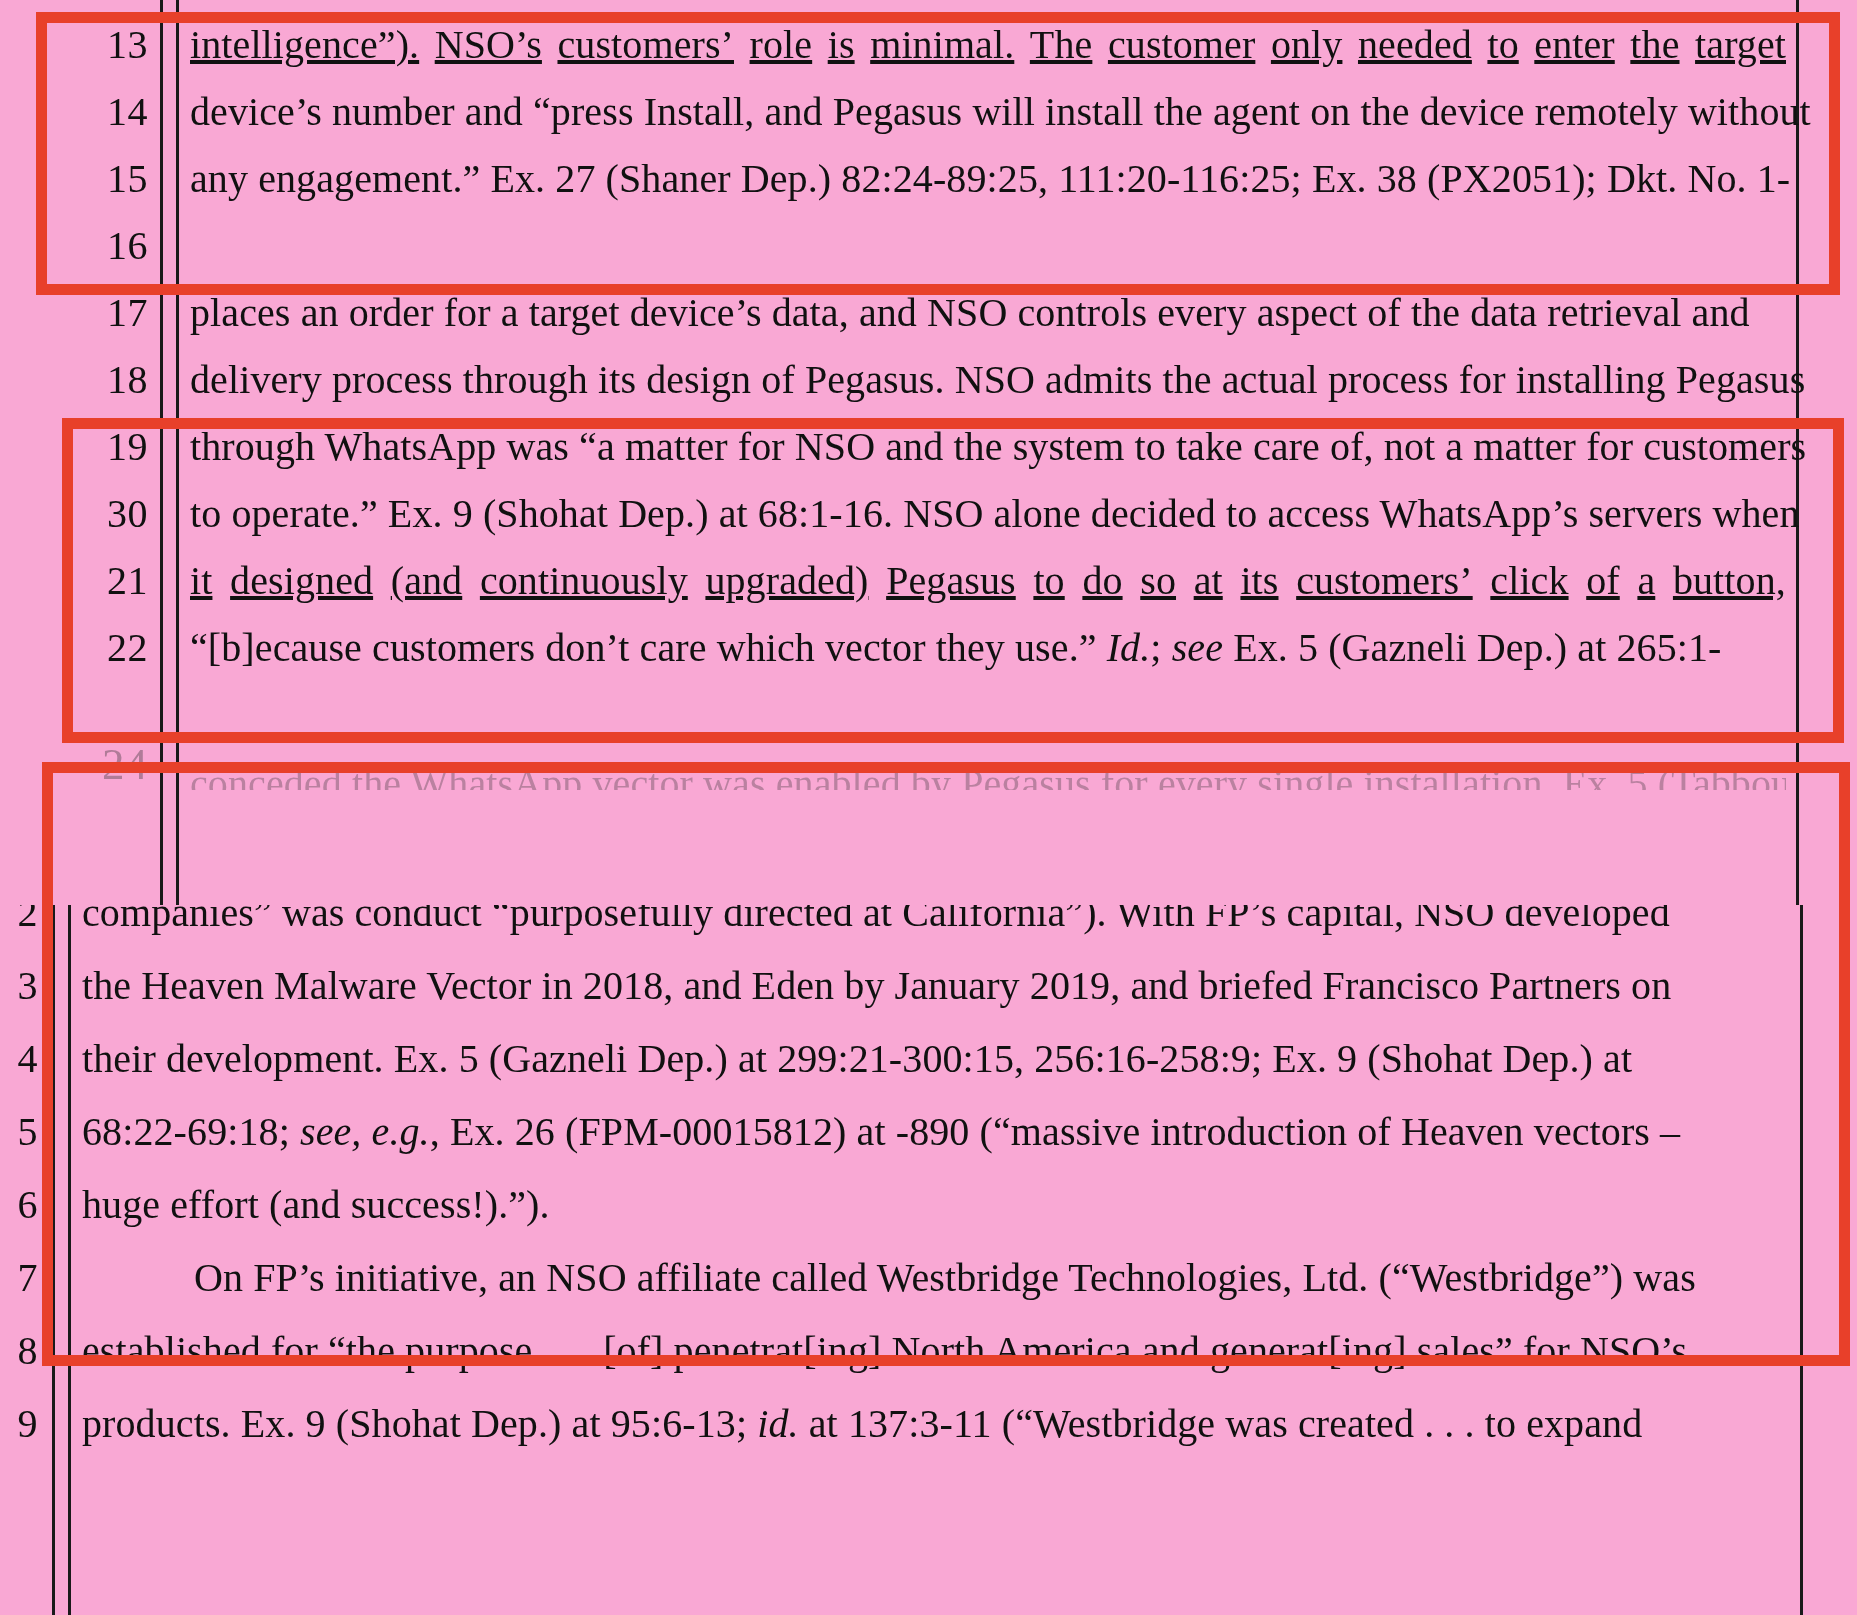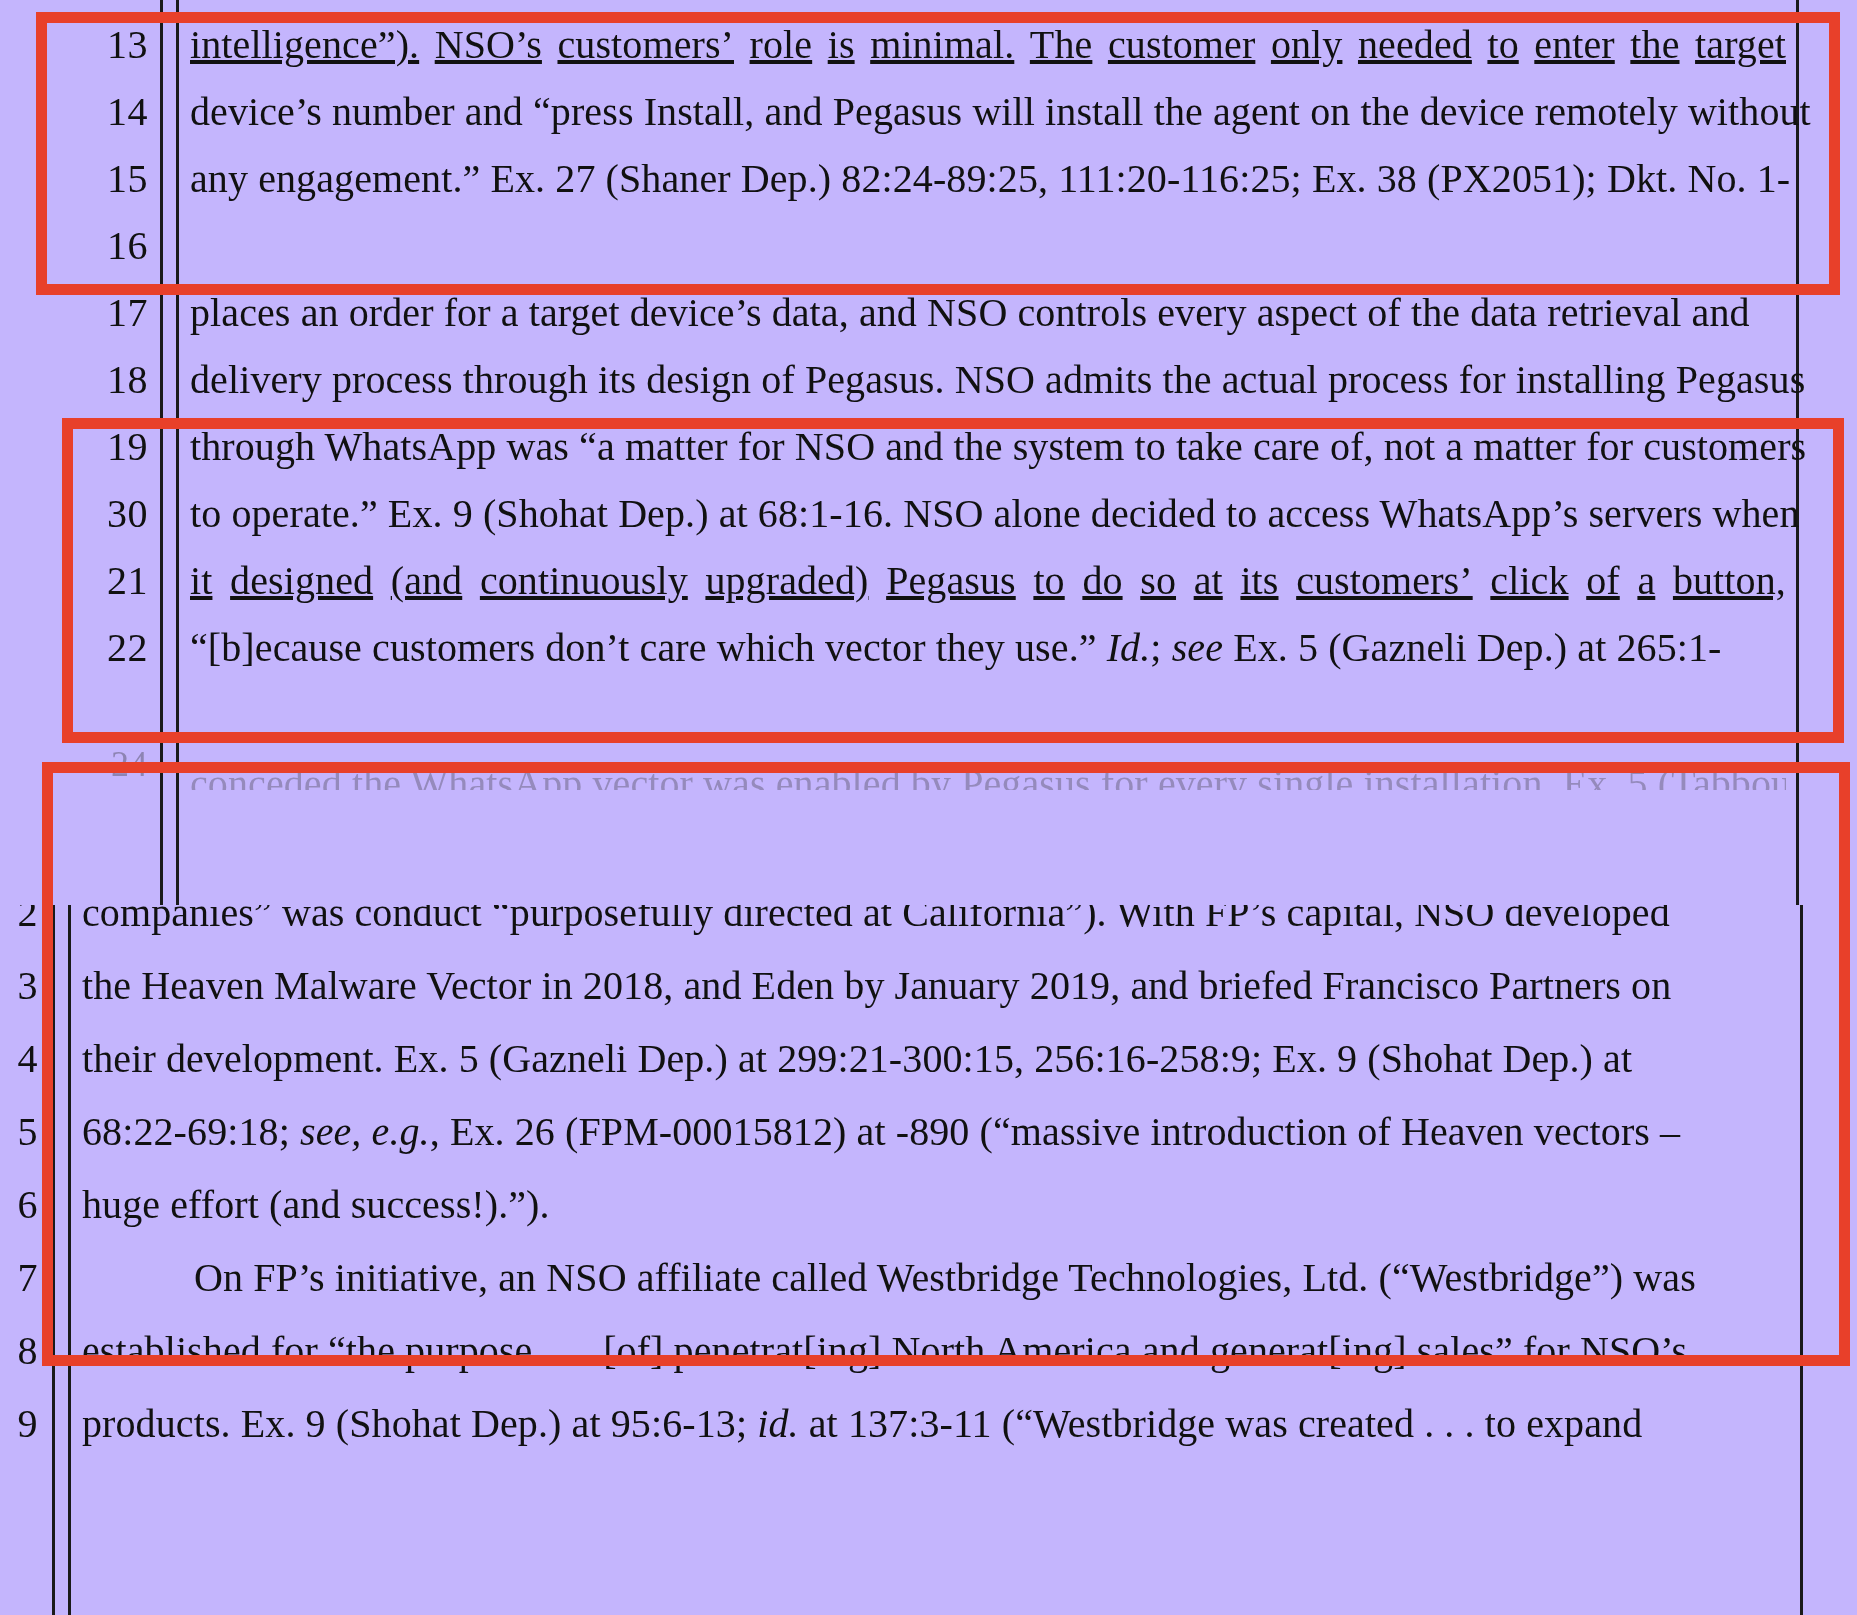--- a/index.html
+++ b/index.html
@@ -13,21 +13,21 @@
     position: relative;
     font-family: "Liberation Serif", "DejaVu Serif", serif;
     overflow: hidden;
   }
 
   
   .page-fragment {
     position: absolute;
     left: 0;
     width: 1857px;
-    background: #c4b5fd;
+    background: #f9a8d4;
     overflow: hidden;
   }
   #fragment-top    { top: 0px;   height: 905px; }
   #fragment-bottom { top: 905px; height: 710px; }
 
   
   .rule-line {
     position: absolute;
     top: 0;
     bottom: 0;
@@ -202,21 +202,21 @@
     </span>
   </div>
 
   <div class="doc-line" style="top:615px">
     <span class="line-no">22</span>
     <span class="line-text"><span>“[b]ecause customers don’t care which vector they use.”  </span><i class="em">Id.</i><span>; </span><i class="em">see</i><span> Ex. 5 (Gazneli Dep.) at 265:1-</span></span>
   </div>
 
 
   <div class="ghost-line" style="top:760px">conceded the WhatsApp vector was enabled by Pegasus for every single installation.  Ex. 5 (Tabbou Dep.) at</div>
-  <div class="line-no" style="position:absolute;left:88px;top:744px;font-size:36px;line-height:40px;color:rgba(40,40,40,0.35)">24</div>
+  <div class="line-no" style="position:absolute;left:88px;top:744px;font-size:45px;line-height:40px;color:rgba(40,40,40,0.35)">24</div>
 
   <div class="redbox" id="redbox-1"></div>
   <div class="redbox" id="redbox-2"></div>
 </div>
 
 <div class="page-fragment" id="fragment-bottom">
 
   <div class="rule-line rule-outer"></div>
   <div class="rule-line rule-inner"></div>
   <div class="rule-right"></div>

